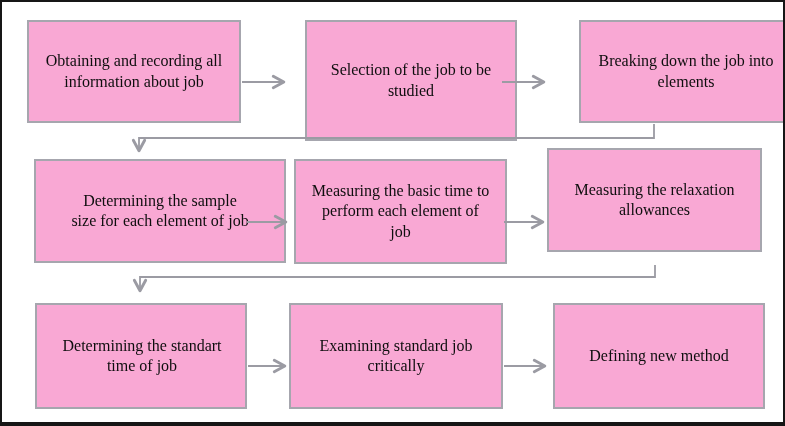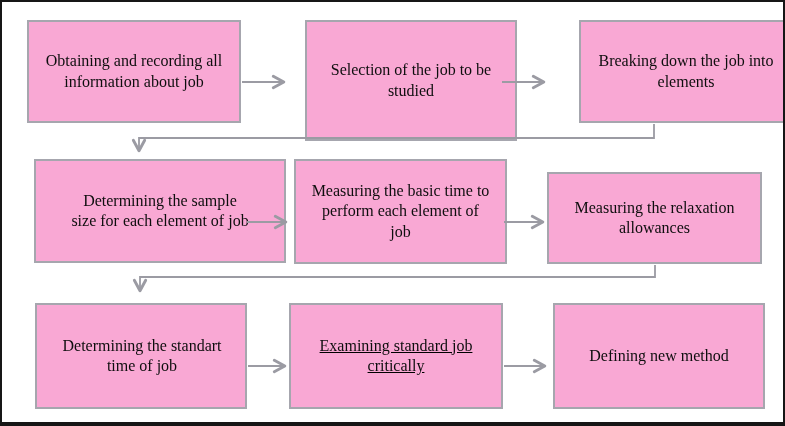--- a/index.html
+++ b/index.html
@@ -33,24 +33,24 @@
     line-height: 1.28;
     color: #0e0e0e;
   }
   
   #b1 { left: 25px;  top: 18px;  width: 214px; height: 103px; }
   #b2 { left: 287px; top: 18px;  width: 212px; height: 121px; margin-left: 16px; }
   #b3 { left: 545px; top: 18px;  width: 214px; height: 103px; margin-left: 32px; }
   
   #b4 { left: 32px;  top: 157px; width: 252px; height: 104px; }
   #b5 { left: 292px; top: 157px; width: 213px; height: 105px; }
-  #b6 { left: 545px; top: 170px; width: 215px; height: 92px; }
+  #b6 { left: 545px; top: 146px; width: 215px; height: 104px; }
   
   #b7 { left: 33px;  top: 301px; width: 212px; height: 106px; padding-left: 6px; }
-  #b8 { left: 287px; top: 301px; width: 214px; height: 106px; text-decoration: underline; }
+  #b8 { left: 287px; top: 301px; width: 214px; height: 106px; }
   #b9 { left: 551px; top: 301px; width: 212px; height: 106px; }
 
   #connectors {
     position: absolute;
     left: 0; top: 0;
     width: 785px; height: 426px;
     pointer-events: none;
   }
   #connectors path {
     fill: none;

